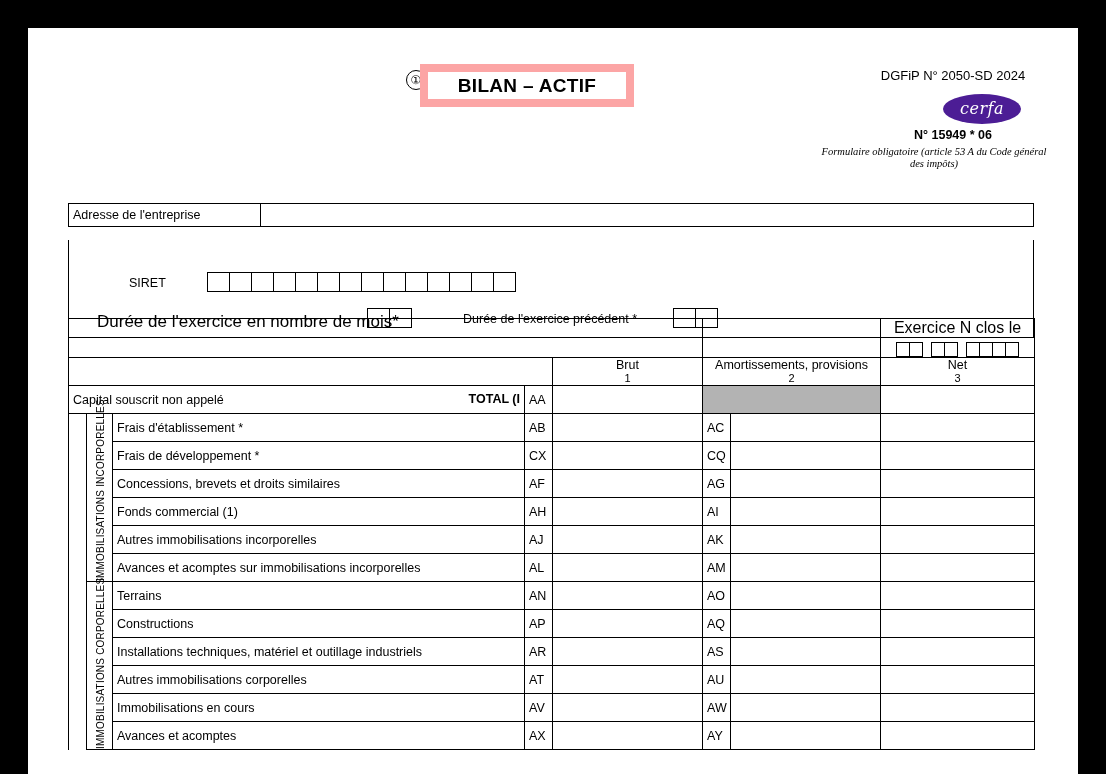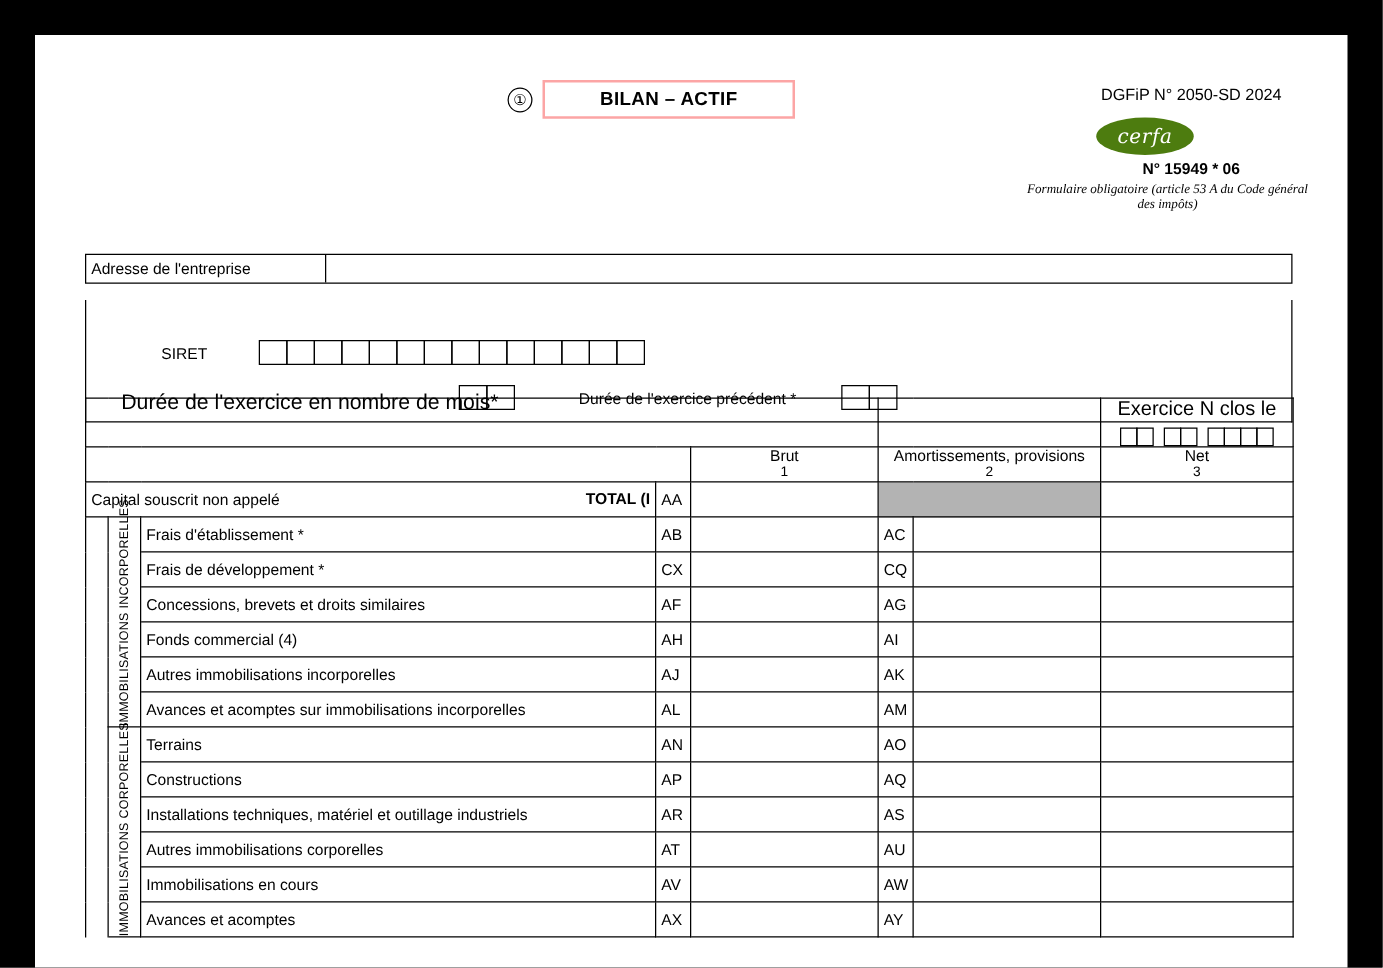--- a/index.html
+++ b/index.html
@@ -36,48 +36,48 @@
     height: 18px;
     border: 1px solid #000;
     border-radius: 50%;
     font-size: 12px;
     line-height: 18px;
     text-align: center;
     color: #000;
   }
   .title-box {
     position: absolute;
-    left: 406px;
+    left: 392px;
     top: 36px;
     width: 198px;
     height: 27px;
-    border: 2px solid #fca5a5;
+    border: 8px solid #fca5a5;
     display: flex;
     align-items: center;
     justify-content: center;
-    font-size: 15px;
+    font-size: 19px;
     font-weight: bold;
     letter-spacing: 0.3px;
   }
   .dgfip {
     position: absolute;
     left: 830px;
     top: 40px;
     width: 190px;
     text-align: center;
     font-size: 13px;
     white-space: nowrap;
   }
   .cerfa-logo {
     position: absolute;
-    left: 849px;
+    left: 915px;
     top: 66px;
     width: 78px;
     height: 30px;
-    background: #4d7c0f;
+    background: #4c1d95;
     border-radius: 50%;
     color: #fff;
     font-family: "DejaVu Serif", serif;
     font-style: italic;
     font-size: 16px;
     line-height: 30px;
     text-align: center;
     letter-spacing: 0.5px;
   }
   .cerfa-num {
@@ -387,21 +387,21 @@
       </tr>
       <tr>
         <td>Concessions, brevets et droits similaires</td>
         <td>AF</td>
         <td></td>
         <td>AG</td>
         <td></td>
         <td></td>
       </tr>
       <tr>
-        <td>Fonds commercial (4)</td>
+        <td>Fonds commercial (1)</td>
         <td>AH</td>
         <td></td>
         <td>AI</td>
         <td></td>
         <td></td>
       </tr>
       <tr>
         <td>Autres immobilisations incorporelles</td>
         <td>AJ</td>
         <td></td>

